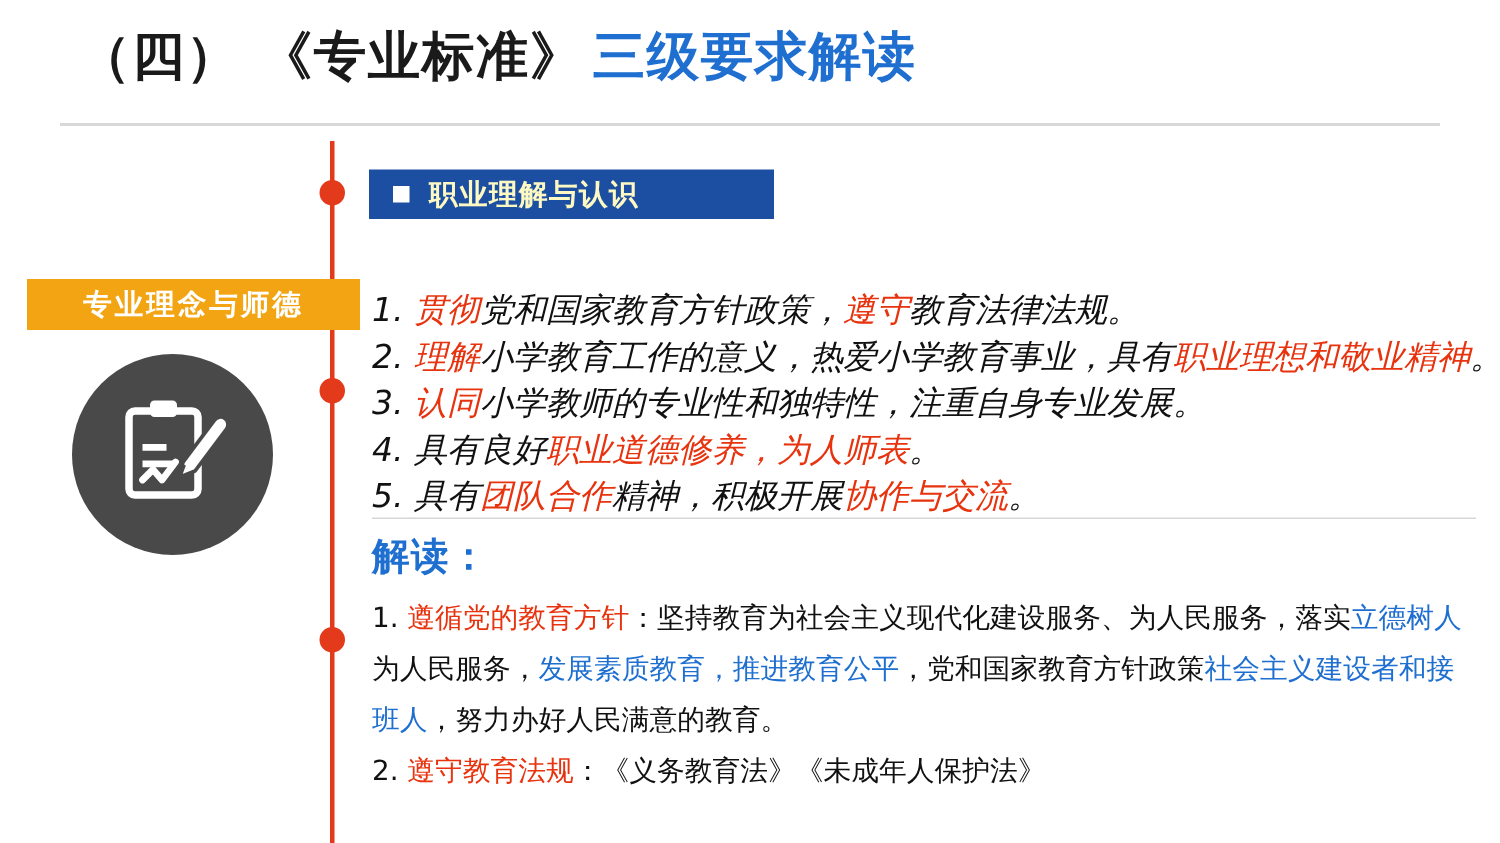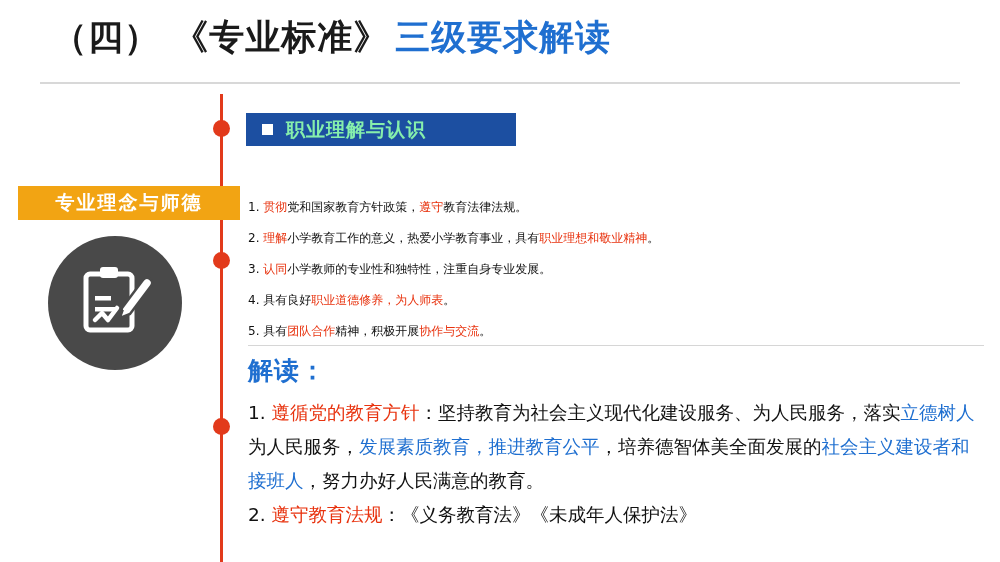--- a/index.html
+++ b/index.html
@@ -117,38 +117,39 @@
     box-sizing: border-box;
   }
   .section-header .sq {
     width: 11px;
     height: 11px;
     background: #ffffff;
     margin-right: 13px;
     flex: 0 0 auto;
   }
   .section-header .htext {
-    color: #86efac;
+    color: #fef9c3;
     font-size: 19px;
     font-weight: bold;
     letter-spacing: 1px;
     white-space: nowrap;
     font-family: "DejaVu Sans", "Liberation Sans", sans-serif;
   }
 
   
   .list-block {
     position: absolute;
     left: 248px;
     top: 192px;
     width: 738px;
-    font-size: 12px;
+    font-size: 22px;
     line-height: 31px;
     color: #111111;
     font-family: "DejaVu Sans", "Liberation Sans", sans-serif;
+    font-style: italic;
   }
   .list-block .row {
     white-space: nowrap;
   }
   .red { color: #e8330f; }
   .blue { color: #1f6fd0; }
   .blk { color: #111111; }
 
   .divider {
     position: absolute;
@@ -230,15 +231,15 @@
     <div class="row"><span class="blk">2. </span><span class="red">理解</span><span class="blk">小学教育工作的意义，热爱小学教育事业，具有</span><span class="red">职业理想和敬业精神</span><span class="blk">。</span></div>
     <div class="row"><span class="blk">3. </span><span class="red">认同</span><span class="blk">小学教师的专业性和独特性，注重自身专业发展。</span></div>
     <div class="row"><span class="blk">4. </span><span class="blk">具有良好</span><span class="red">职业道德修养，为人师表</span><span class="blk">。</span></div>
     <div class="row"><span class="blk">5. </span><span class="blk">具有</span><span class="red">团队合作</span><span class="blk">精神，积极开展</span><span class="red">协作与交流</span><span class="blk">。</span></div>
   </div>
 
 <div class="divider"></div>
 
 <div class="jd-title">解读：</div>
 <div class="jd-body" id="jd-body">
-    <div class="p"><span class="num">1. </span><span class="red">遵循党的教育方针</span><span class="blk">：坚持教育为社会主义现代化建设服务、为人民服务，落实</span><span class="blue">立德树人</span><span class="blk">为人民服务，</span><span class="blue">发展素质教育，推进教育公平</span><span class="blk">，培养德智体美全面发展的</span><span class="blue">社会主义建设者和接班人</span><span class="blk">，努力办好人民满意的教育。</span></div>
+    <div class="p"><span class="num">1. </span><span class="red">遵循党的教育方针</span><span class="blk">：坚持教育为社会主义现代化建设服务、为人民服务，落实</span><span class="blue">立德树人</span><span class="blk">为人民服务，</span><span class="blue">发展素质教育，推进教育公平</span><span class="blk">，党和国家教育方针政策</span><span class="blue">社会主义建设者和接班人</span><span class="blk">，努力办好人民满意的教育。</span></div>
     <div class="p"><span class="num">2. </span><span class="red">遵守教育法规</span><span class="blk">：《义务教育法》《未成年人保护法》</span></div>
   </div>
 
 </body></html>

